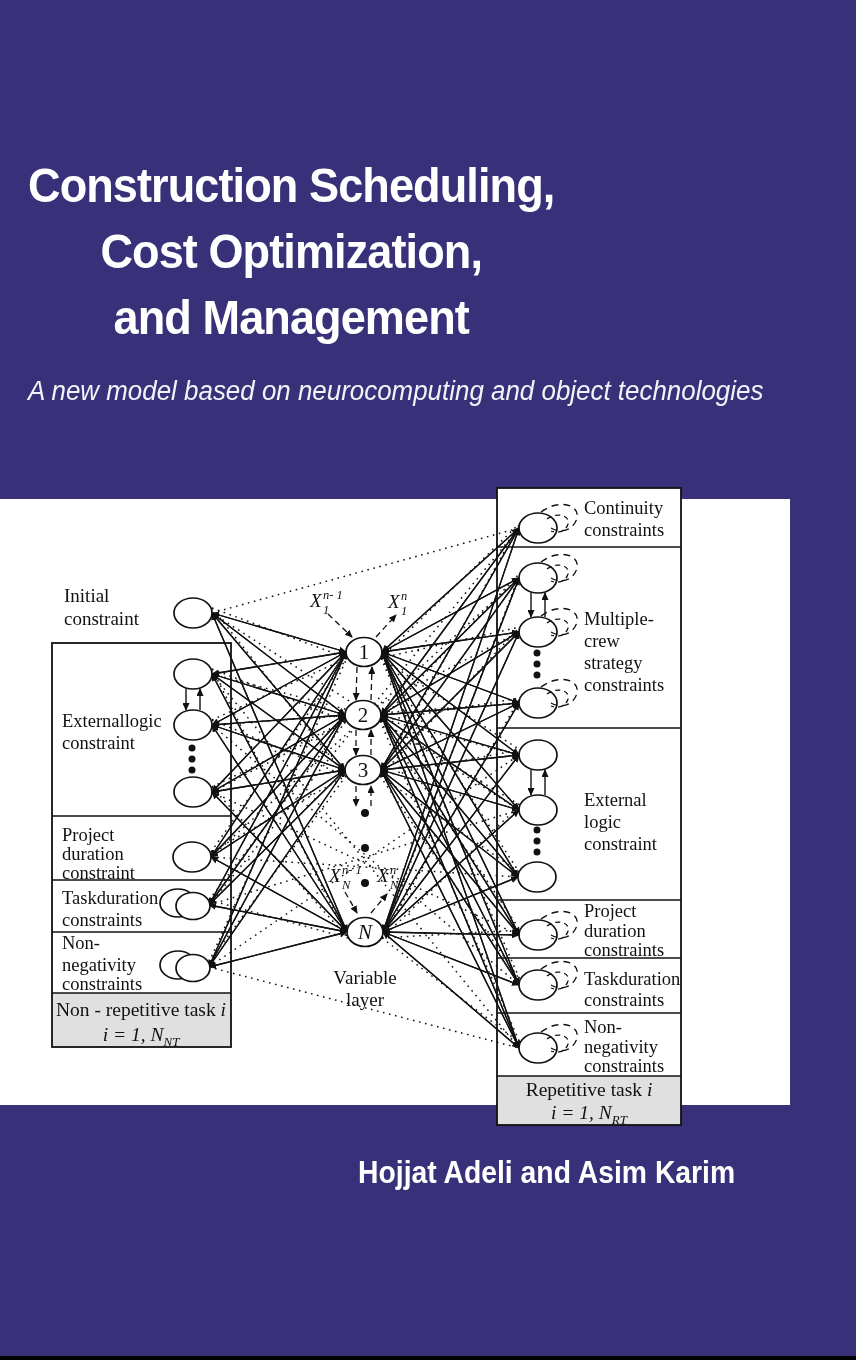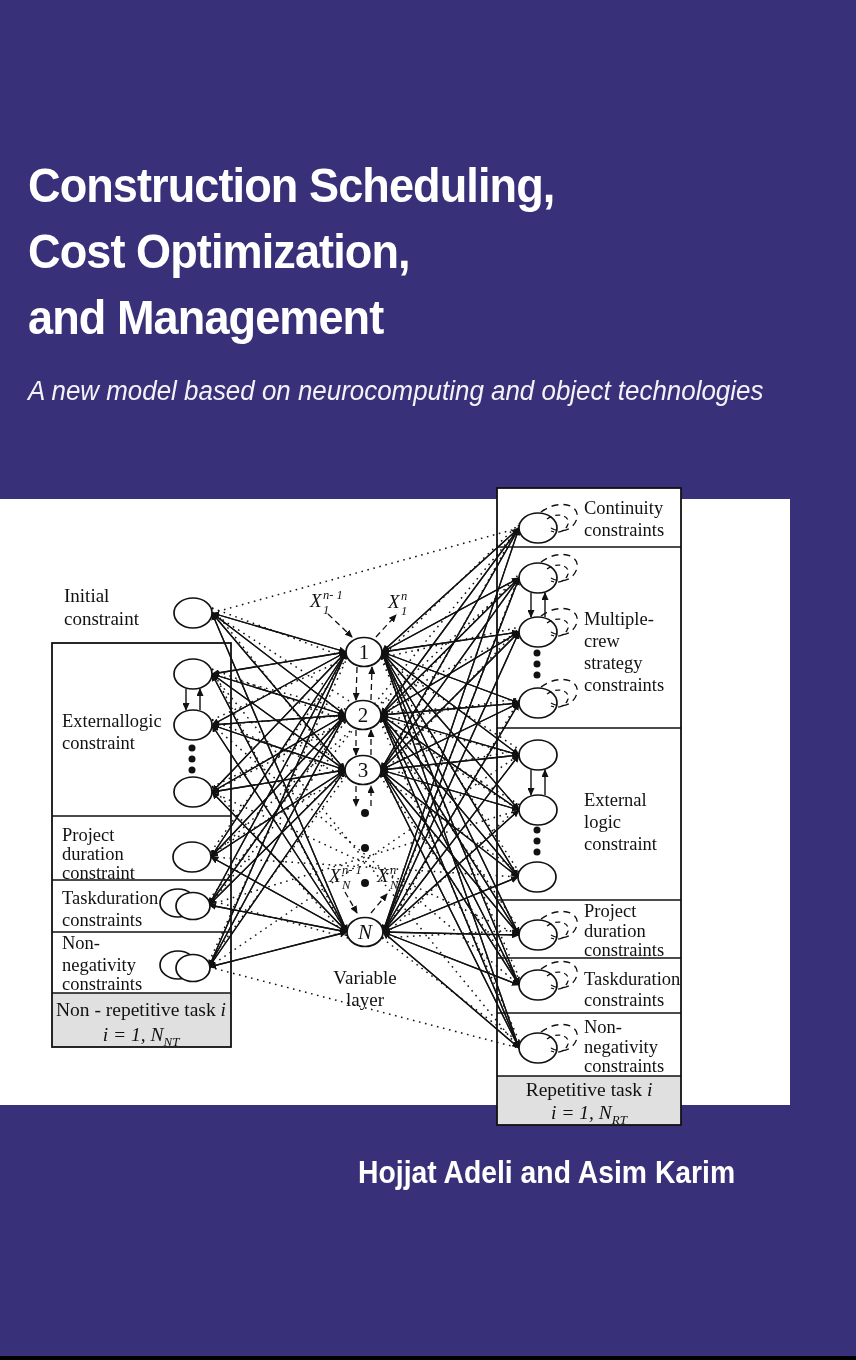--- a/index.html
+++ b/index.html
@@ -2,20 +2,21 @@
 <html><head>
 <meta charset="utf-8">
 <style>
   html,body{margin:0;padding:0;}
   .page{
     position:relative;
     width:856px;height:1360px;
     background:#383078;
     overflow:hidden;
     font-family:"Liberation Sans",sans-serif;
+    text-align:center;
   }
   .title-block{
     position:absolute;left:28px;top:152px;
     transform:scaleX(.92);transform-origin:left top;
   }
   .title-line{
     color:#ffffff;font-weight:bold;
     font-size:49px;line-height:66px;
     letter-spacing:-1px;white-space:nowrap;
   }

